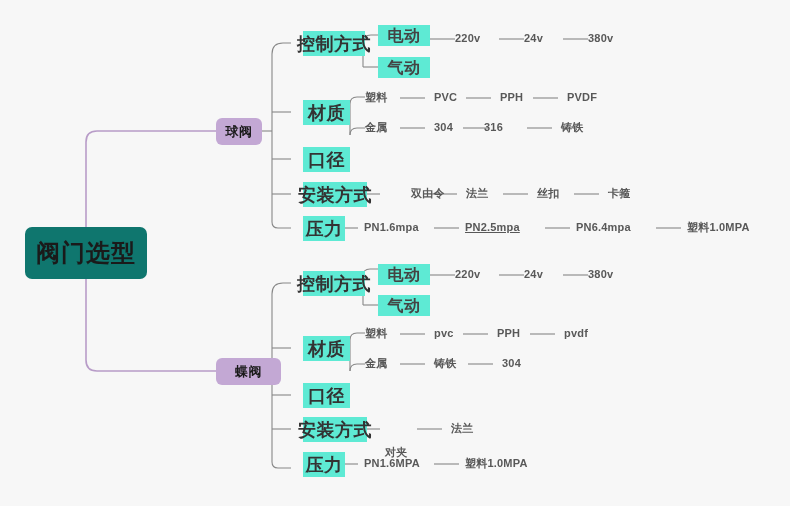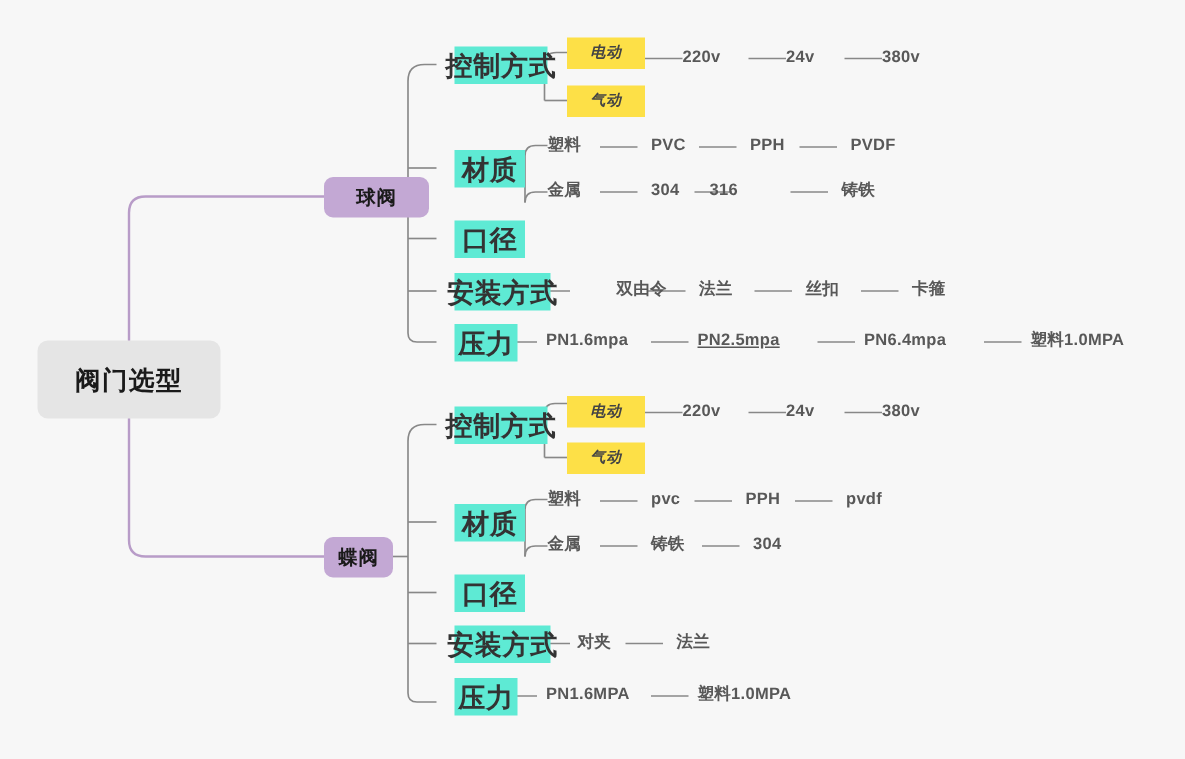--- a/index.html
+++ b/index.html
@@ -32,24 +32,24 @@
     box-sizing: border-box;
     display: flex;
     align-items: center;
     justify-content: center;
     white-space: nowrap;
     font-weight: bold;
     line-height: 1;
   }
   
   .node-root {
-    background: #e5e5e5;
+    background: #0f766e;
     color: #1a1a1a;
     border-radius: 7px;
-    font-size: 17px;
+    font-size: 24px;
     padding: 0 13px;
     letter-spacing: 1px;
   }
   
   .node-l2 {
     background: #c3a8d4;
     color: #1a1a1a;
     border-radius: 6px;
     font-size: 13px;
     padding: 0 10px;
@@ -59,26 +59,25 @@
   .node-l3 {
     background: #5eead4;
     color: #333333;
     font-size: 18px;
     padding: 0 8px;
     letter-spacing: 0.5px;
     margin-left: 12px;
   }
   
   .node-l4 {
-    background: #fde047;
+    background: #5eead4;
     color: #444444;
-    font-size: 10px;
+    font-size: 16px;
     padding: 0 7px;
     letter-spacing: 0.5px;
-    font-style: italic;
   }
   
   .leaf {
     position: absolute;
     white-space: nowrap;
     font-size: 11px;
     font-weight: bold;
     color: #585858;
     line-height: 1;
     letter-spacing: 0.2px;
@@ -201,21 +200,21 @@
     <g fill="none" stroke="#888888" stroke-width="1.1">
       <path d="M 333,464 L 358,464"></path>
       <path d="M 434,464 L 459,464"></path>
     </g>
   </svg>
 
   <div class="node node-root" style="left:25px; top:227px; width:122px; height:52px;">
     <span>阀门选型</span>
   </div>
 
-  <div class="node node-l2" style="left:216px; top:118px; width:70px; height:27px;">
+  <div class="node node-l2" style="left:216px; top:118px; width:46px; height:27px;">
     <span>球阀</span>
   </div>
 
   <div class="node node-l3" style="left:291px; top:31px; width:62px; height:25px;">
     <span>控制方式</span>
   </div>
   <div class="node node-l4" style="left:378px; top:25px; width:52px; height:21px;">
     <span>电动</span>
   </div>
   <div class="node node-l4" style="left:378px; top:57px; width:52px; height:21px;">
@@ -227,21 +226,21 @@
 
   <div class="node node-l3" style="left:291px; top:100px; width:47px; height:25px;">
     <span>材质</span>
   </div>
   <div class="leaf" style="left:365px; top:92px;">塑料</div>
   <div class="leaf" style="left:434px; top:92px;">PVC</div>
   <div class="leaf" style="left:500px; top:92px;">PPH</div>
   <div class="leaf" style="left:567px; top:92px;">PVDF</div>
   <div class="leaf" style="left:365px; top:122px;">金属</div>
   <div class="leaf" style="left:434px; top:122px;">304</div>
-  <div class="leaf" style="left:473px; top:122px;">316</div>
+  <div class="leaf" style="left:484px; top:122px;">316</div>
   <div class="leaf" style="left:561px; top:122px;">铸铁</div>
 
   <div class="node node-l3" style="left:291px; top:147px; width:47px; height:25px;">
     <span>口径</span>
   </div>
 
   <div class="node node-l3" style="left:291px; top:182px; width:64px; height:25px;">
     <span>安装方式</span>
   </div>
   <div class="leaf" style="left:411px; top:188px;">双由令</div>
@@ -250,21 +249,21 @@
   <div class="leaf" style="left:608px; top:188px;">卡箍</div>
 
   <div class="node node-l3" style="left:291px; top:216px; width:42px; height:25px;">
     <span>压力</span>
   </div>
   <div class="leaf" style="left:364px; top:222px;">PN1.6mpa</div>
   <div class="leaf" style="left:465px; top:222px;text-decoration:underline;">PN2.5mpa</div>
   <div class="leaf" style="left:576px; top:222px;">PN6.4mpa</div>
   <div class="leaf" style="left:687px; top:222px;">塑料1.0MPA</div>
 
-  <div class="node node-l2" style="left:216px; top:358px; width:46px; height:27px;">
+  <div class="node node-l2" style="left:216px; top:358px; width:65px; height:27px;">
     <span>蝶阀</span>
   </div>
 
   <div class="node node-l3" style="left:291px; top:271px; width:62px; height:25px;">
     <span>控制方式</span>
   </div>
   <div class="node node-l4" style="left:378px; top:264px; width:52px; height:21px;">
     <span>电动</span>
   </div>
   <div class="node node-l4" style="left:378px; top:295px; width:52px; height:21px;">
@@ -285,21 +284,21 @@
   <div class="leaf" style="left:434px; top:358px;">铸铁</div>
   <div class="leaf" style="left:502px; top:358px;">304</div>
 
   <div class="node node-l3" style="left:291px; top:383px; width:47px; height:25px;">
     <span>口径</span>
   </div>
 
   <div class="node node-l3" style="left:291px; top:417px; width:64px; height:25px;">
     <span>安装方式</span>
   </div>
-  <div class="leaf" style="left:385px; top:423px;">对夹</div>
+  <div class="leaf" style="left:385px; top:447px;">对夹</div>
   <div class="leaf" style="left:451px; top:423px;">法兰</div>
 
   <div class="node node-l3" style="left:291px; top:452px; width:42px; height:25px;">
     <span>压力</span>
   </div>
   <div class="leaf" style="left:364px; top:458px;">PN1.6MPA</div>
   <div class="leaf" style="left:465px; top:458px;">塑料1.0MPA</div>
 
 </div>
 

